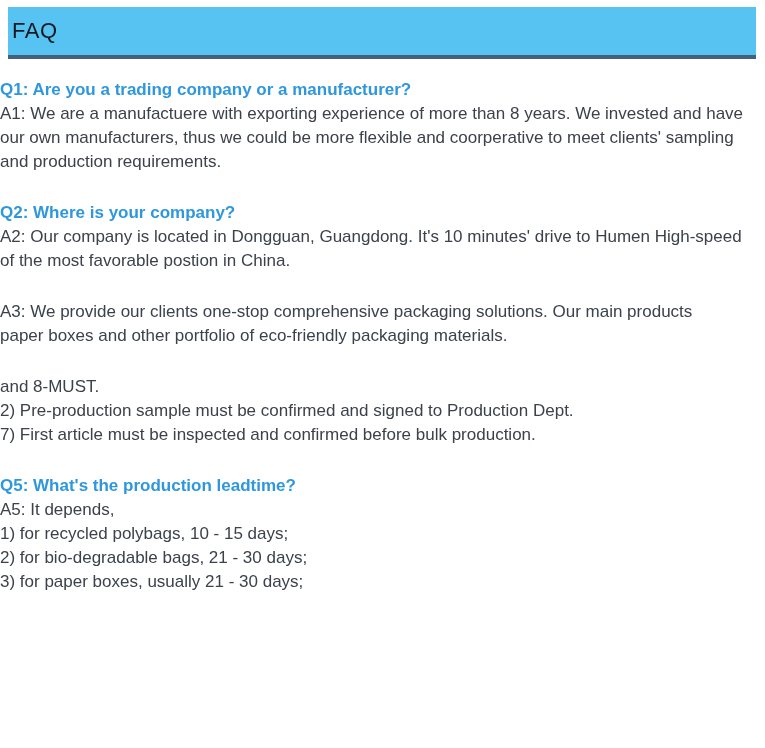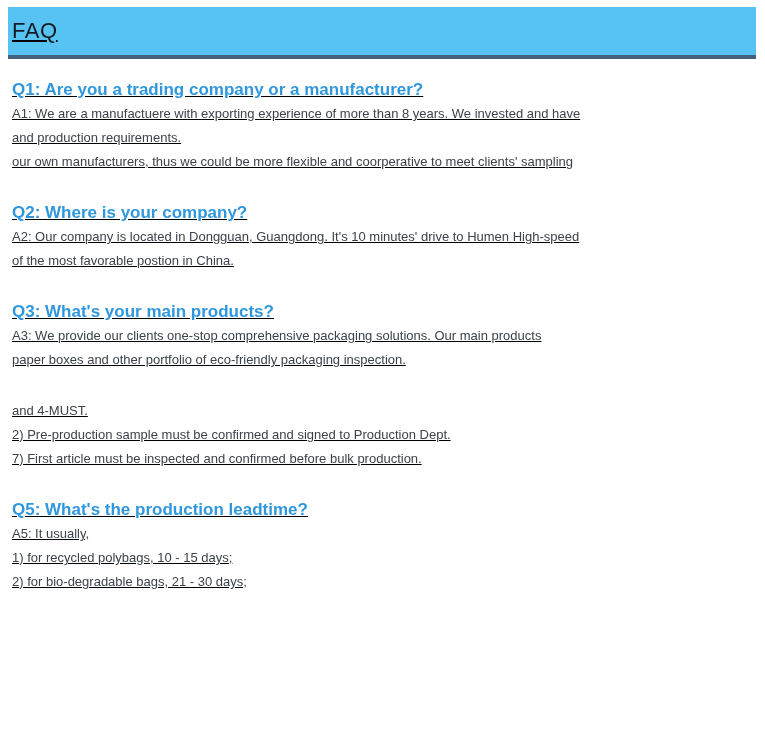--- a/index.html
+++ b/index.html
@@ -7,105 +7,104 @@
     padding: 0;
     background: #ffffff;
     font-family: "Liberation Sans", sans-serif;
   }
   .page {
     width: 765px;
     height: 748px;
     background: #ffffff;
     overflow: hidden;
     box-sizing: border-box;
-    text-decoration: underline;
   }
   .faq-header {
     margin: 7px 9px 0 8px;
     height: 48px;
     background: var(--header-bg, #57c3f2);
     border-bottom: 4px solid var(--header-border, #45607a);
     display: flex;
     align-items: center;
     padding-left: 4px;
     box-sizing: content-box;
   }
   .faq-header .title {
     font-size: 22px;
     font-weight: 400;
     color: #131a22;
     letter-spacing: 0.5px;
   }
   .faq-content {
-    padding: 0 12px;
+    padding: 0 0;
   }
   .faq-item {
     margin: 27px 0 0 0;
   }
   .faq-item:first-child {
     margin-top: 19px;
   }
   .faq-question {
     margin: 0;
     font-size: 17px;
     font-weight: 700;
     line-height: 24px;
     color: var(--question-color, #2e97dd);
   }
   .faq-answer-line {
-    font-size: 13px;
+    font-size: 17px;
     font-weight: 400;
     line-height: 24px;
     color: var(--body-color, #3c424b);
     white-space: nowrap;
   }
 </style>
 </head>
 <body>
 
 <div class="page">
   <div class="faq-header">
     <span class="title">FAQ</span>
   </div>
   <div class="faq-content" id="faq-list">
   <section class="faq-item">
     <h3 class="faq-question">Q1: Are you a trading company or a manufacturer?</h3>
     <div class="faq-answer">
           <div class="faq-answer-line">A1: We are a manufactuere with exporting experience of more than 8 years. We invested and have</div>
+          <div class="faq-answer-line">our own manufacturers, thus we could be more flexible and coorperative to meet clients' sampling</div>
           <div class="faq-answer-line">and production requirements.</div>
-          <div class="faq-answer-line">our own manufacturers, thus we could be more flexible and coorperative to meet clients' sampling</div>
         </div>
   </section>
 
   <section class="faq-item">
     <h3 class="faq-question">Q2: Where is your company?</h3>
     <div class="faq-answer">
           <div class="faq-answer-line">A2: Our company is located in Dongguan, Guangdong. It's 10 minutes' drive to Humen High-speed</div>
           <div class="faq-answer-line">of the most favorable postion in China.</div>
         </div>
   </section>
 
   <section class="faq-item">
-    <h3 class="faq-question">Q3: What's your main products?</h3>
     <div class="faq-answer">
           <div class="faq-answer-line">A3: We provide our clients one-stop comprehensive packaging solutions. Our main products</div>
-          <div class="faq-answer-line">paper boxes and other portfolio of eco-friendly packaging inspection.</div>
+          <div class="faq-answer-line">paper boxes and other portfolio of eco-friendly packaging materials.</div>
         </div>
   </section>
 
   <section class="faq-item">
     <div class="faq-answer">
-          <div class="faq-answer-line">and 4-MUST.</div>
+          <div class="faq-answer-line">and 8-MUST.</div>
           <div class="faq-answer-line">2) Pre-production sample must be confirmed and signed to Production Dept.</div>
           <div class="faq-answer-line">7) First article must be inspected and confirmed before bulk production.</div>
         </div>
   </section>
 
   <section class="faq-item">
     <h3 class="faq-question">Q5: What's the production leadtime?</h3>
     <div class="faq-answer">
-          <div class="faq-answer-line">A5: It usually,</div>
+          <div class="faq-answer-line">A5: It depends,</div>
           <div class="faq-answer-line">1) for recycled polybags, 10 - 15 days;</div>
           <div class="faq-answer-line">2) for bio-degradable bags, 21 - 30 days;</div>
+          <div class="faq-answer-line">3) for paper boxes, usually 21 - 30 days;</div>
         </div>
   </section>
 </div>
 </div>
 
 </body></html>

